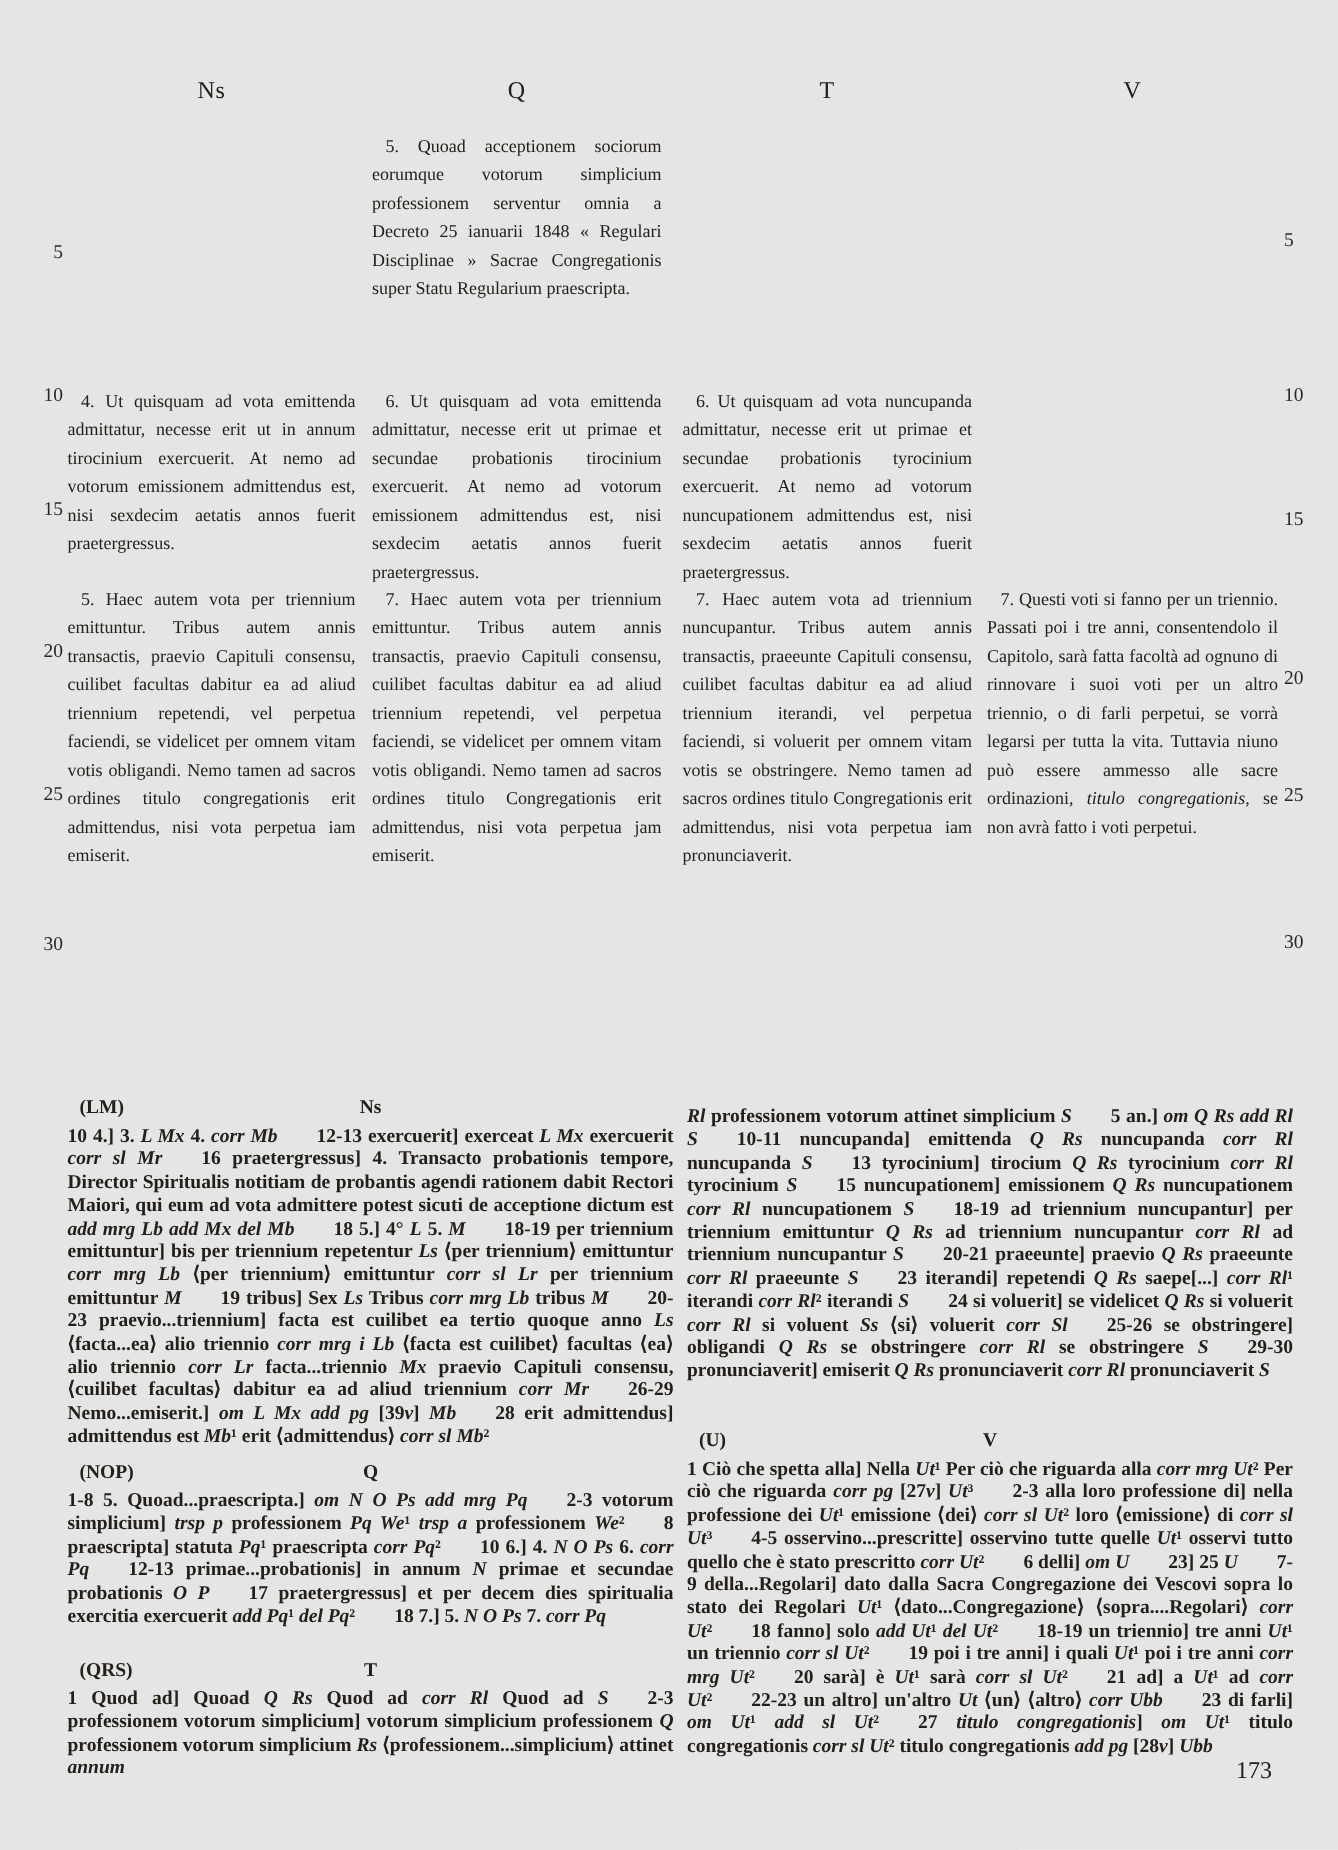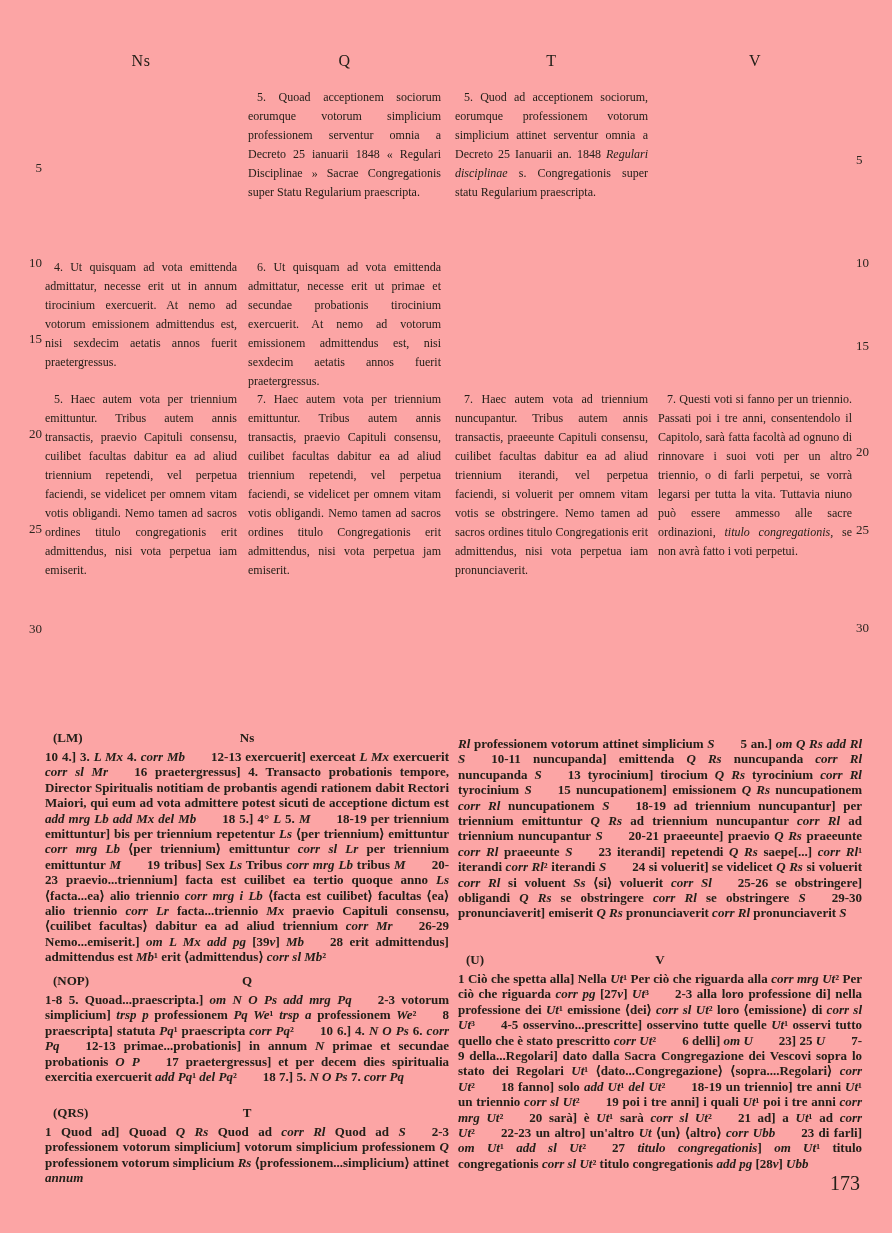--- a/index.html
+++ b/index.html
@@ -1,18 +1,18 @@
 <!DOCTYPE html>
 <html><head>
 <meta charset="utf-8">
 <style>
   html,body { margin:0; padding:0; }
   .page {
     position:relative; width:892px; height:1233px;
-    background:#fca5a5; color:#242019;
+    background:#e5e5e5; color:#242019;
     font-family:"Liberation Serif", serif;
     overflow:hidden;
   }
   
   .col-head { position:absolute; top:52px; font-size:16px; text-align:center; letter-spacing:.5px; }
   .ch-0 { left:45px;  width:192px; }
   .ch-1 { left:248px; width:193px; }
   .ch-2 { left:455px; width:193px; }
   .ch-3 { left:658px; width:194px; }
 
@@ -37,21 +37,21 @@
   
   .app { position:absolute; top:730px; font-size:13px; line-height:15.4px; }
   .app-left  { left:45px;  width:404px; }
   .app-right { left:458px; width:404px; }
   .sec { position:absolute; left:0; right:0;font-weight:bold; }
   .sec-head { position:relative; height:16px; }
   .sec-group { position:absolute; left:8px; }
   .sec-sig { position:absolute; left:0; right:0; text-align:center; }
   .sec-body { text-align:justify; margin-top:3px; }
 
-  .pagenum { position:absolute; top:1172px; left:812px; width:48px; text-align:right; font-size:20px; }
+  .pagenum { position:absolute; top:1172px; left:812px; width:48px; text-align:center; font-size:16px; }
 </style>
 </head>
 <body>
 
 <div class="page">
 
   <div class="col-head ch-0">Ns</div>
   <div class="col-head ch-1">Q</div>
   <div class="col-head ch-2">T</div>
   <div class="col-head ch-3">V</div>
@@ -76,21 +76,21 @@
     <div class="par r3">5. Haec autem vota per triennium emittuntur. Tribus autem annis transactis, praevio Capituli consensu, cuilibet facultas dabitur ea ad aliud triennium repetendi, vel perpetua faciendi, se videlicet per omnem vitam votis obligandi. Nemo tamen ad sacros ordines titulo congregationis erit admittendus, nisi vota perpetua iam emiserit.</div>
   </div>
 
   <div class="tcol tc-1">
     <div class="par r1">5. Quoad acceptionem sociorum eorumque votorum simplicium professionem serventur omnia a Decreto 25 ianuarii 1848 « Regulari Disciplinae » Sacrae Congregationis super Statu Regularium praescripta.</div>
     <div class="par r2">6. Ut quisquam ad vota emittenda admittatur, necesse erit ut primae et secundae probationis tirocinium exercuerit. At nemo ad votorum emissionem admittendus est, nisi sexdecim aetatis annos fuerit praetergressus.</div>
     <div class="par r3">7. Haec autem vota per triennium emittuntur. Tribus autem annis transactis, praevio Capituli consensu, cuilibet facultas dabitur ea ad aliud triennium repetendi, vel perpetua faciendi, se videlicet per omnem vitam votis obligandi. Nemo tamen ad sacros ordines titulo Congregationis erit admittendus, nisi vota perpetua jam emiserit.</div>
   </div>
 
   <div class="tcol tc-2">
-    <div class="par r1">5. Quod ad acceptionem sociorum, eorumque professionem votorum simplicium attinet serventur omnia a Decreto 25 Ianuarii an. 1848 <i>Regulari disciplinae</i> s. Congregationis super statu Regularium praescripta.</div>
+    <div class="par r2">6. Ut quisquam ad vota nuncupanda admittatur, necesse erit ut primae et secundae probationis tyrocinium exercuerit. At nemo ad votorum nuncupationem admittendus est, nisi sexdecim aetatis annos fuerit praetergressus.</div>
     <div class="par r3">7. Haec autem vota ad triennium nuncupantur. Tribus autem annis transactis, praeeunte Capituli consensu, cuilibet facultas dabitur ea ad aliud triennium iterandi, vel perpetua faciendi, si voluerit per omnem vitam votis se obstringere. Nemo tamen ad sacros ordines titulo Congregationis erit admittendus, nisi vota perpetua iam pronunciaverit.</div>
   </div>
 
   <div class="tcol tc-3">
     <div class="par r3">7. Questi voti si fanno per un triennio. Passati poi i tre anni, consentendolo il Capitolo, sarà fatta facoltà ad ognuno di rinnovare i suoi voti per un altro triennio, o di farli perpetui, se vorrà legarsi per tutta la vita. Tuttavia niuno può essere ammesso alle sacre ordinazioni, <i>titulo congregationis</i>, se non avrà fatto i voti perpetui.</div>
   </div>
 
   <div class="app app-left">
     <div class="sec" style="top:0">
       <div class="sec-head">

